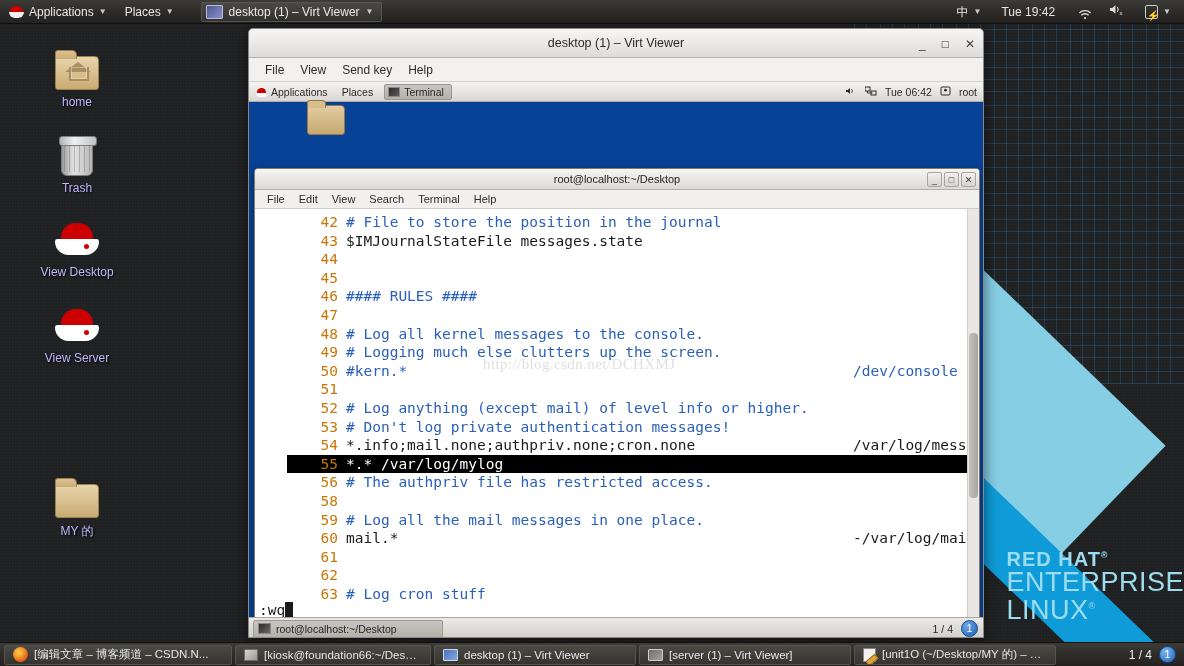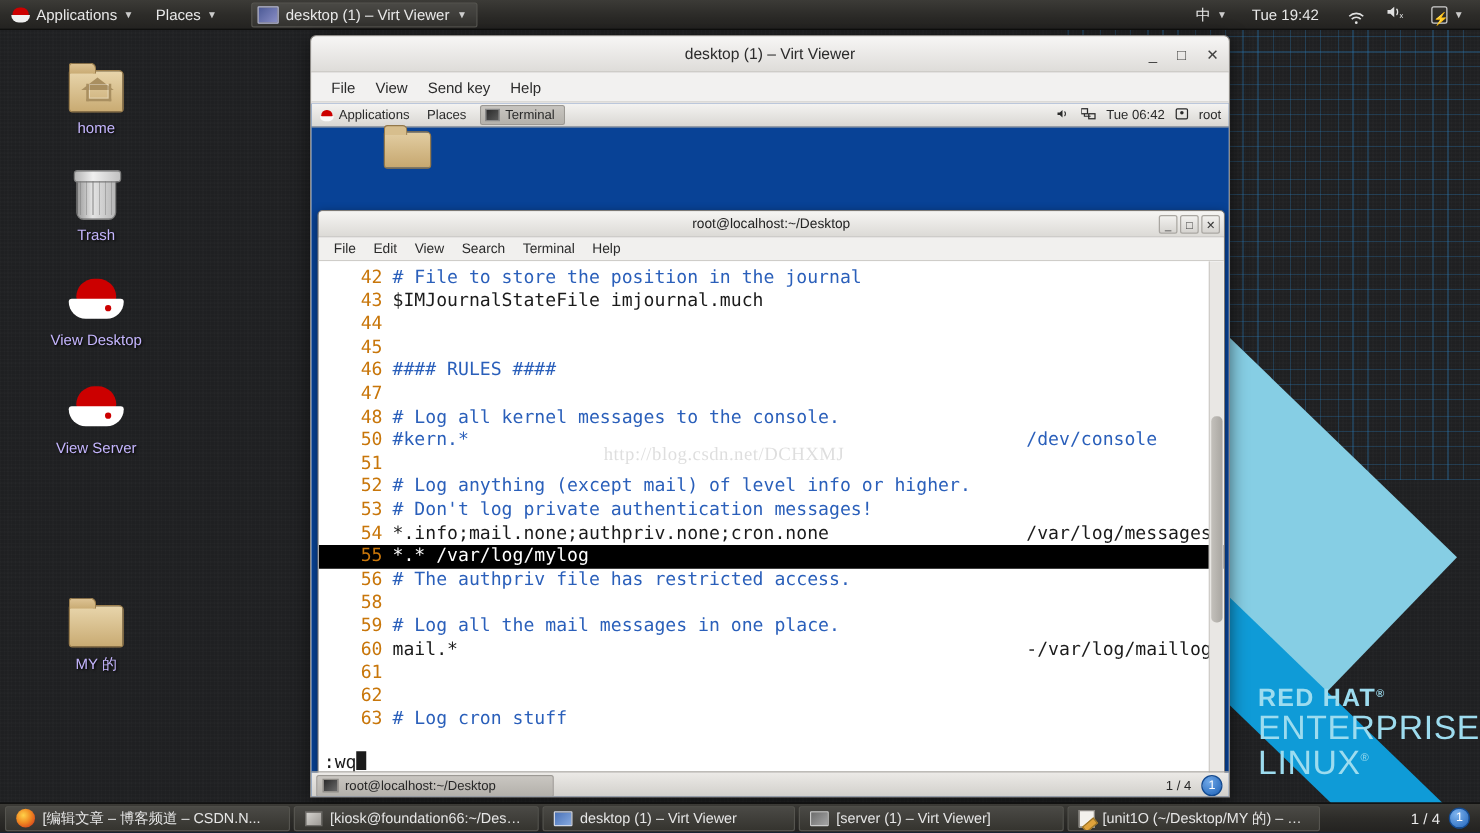--- a/index.html
+++ b/index.html
@@ -265,21 +265,21 @@
   .term-body {
     flex: 1; position: relative;
     background: #ffffff;
     overflow: hidden;
     font-family: "DejaVu Sans Mono", monospace;
     font-size: 14.5px;
     line-height: 18.6px;
     color: #1b1b1b;
     padding: 4px 0 0 0;
   }
-  .code-line { display: flex; white-space: pre; padding-left: 21px; height: 18.6px; }
+  .code-line { display: flex; white-space: pre; padding-left: 21px; height: 18.6px; margin-left: 32px; }
   .ln { color: #c8760a; width: 30px; text-align: right; flex: 0 0 30px; }
   .ctext { padding-left: 8px; flex: 1; position: relative; }
   .cmt { color: #2a5fba; }
   .plain { color: #1b1b1b; }
   .rhs { position: absolute; left: 0; top: 0; }
   .hl { background: #000000; }
   .hl .ln { color: #c8760a; }
   .hl .ctext { color: #ffffff; }
   .watermark {
     position: absolute; left: 228px; top: 146px;
@@ -548,26 +548,27 @@
           <div>File</div>
           <div>Edit</div>
           <div>View</div>
           <div>Search</div>
           <div>Terminal</div>
           <div>Help</div>
         </div>
         <div class="term-body">
           <div id="code-container">
               <div class="code-line"><span class="ln">42</span><span class="ctext cmt"># File to store the position in the journal</span></div>
-              <div class="code-line"><span class="ln">43</span><span class="ctext plain">$IMJournalStateFile imjournal.much</span></div>
+              <div class="code-line"><span class="ln">43</span><span class="ctext plain">$IMJournalStateFile messages.state</span></div>
               <div class="code-line"><span class="ln">44</span><span class="ctext plain"></span></div>
               <div class="code-line"><span class="ln">45</span><span class="ctext plain"></span></div>
               <div class="code-line"><span class="ln">46</span><span class="ctext cmt">#### RULES ####</span></div>
               <div class="code-line"><span class="ln">47</span><span class="ctext plain"></span></div>
               <div class="code-line"><span class="ln">48</span><span class="ctext cmt"># Log all kernel messages to the console.</span></div>
+              <div class="code-line"><span class="ln">49</span><span class="ctext cmt"># Logging much else clutters up the screen.</span></div>
               <div class="code-line"><span class="ln">50</span><span class="ctext cmt">#kern.*<span class="rhs cmt" style="left: 515px;">/dev/console</span></span></div>
               <div class="code-line"><span class="ln">51</span><span class="ctext plain"></span></div>
               <div class="code-line"><span class="ln">52</span><span class="ctext cmt"># Log anything (except mail) of level info or higher.</span></div>
               <div class="code-line"><span class="ln">53</span><span class="ctext cmt"># Don't log private authentication messages!</span></div>
               <div class="code-line"><span class="ln">54</span><span class="ctext plain">*.info;mail.none;authpriv.none;cron.none<span class="rhs plain" style="left: 515px;">/var/log/messages</span></span></div>
               <div class="code-line hl"><span class="ln">55</span><span class="ctext plain">*.* /var/log/mylog</span></div>
               <div class="code-line"><span class="ln">56</span><span class="ctext cmt"># The authpriv file has restricted access.</span></div>
               <div class="code-line"><span class="ln">58</span><span class="ctext plain"></span></div>
               <div class="code-line"><span class="ln">59</span><span class="ctext cmt"># Log all the mail messages in one place.</span></div>
               <div class="code-line"><span class="ln">60</span><span class="ctext plain">mail.*<span class="rhs plain" style="left: 515px;">-/var/log/maillog</span></span></div>

